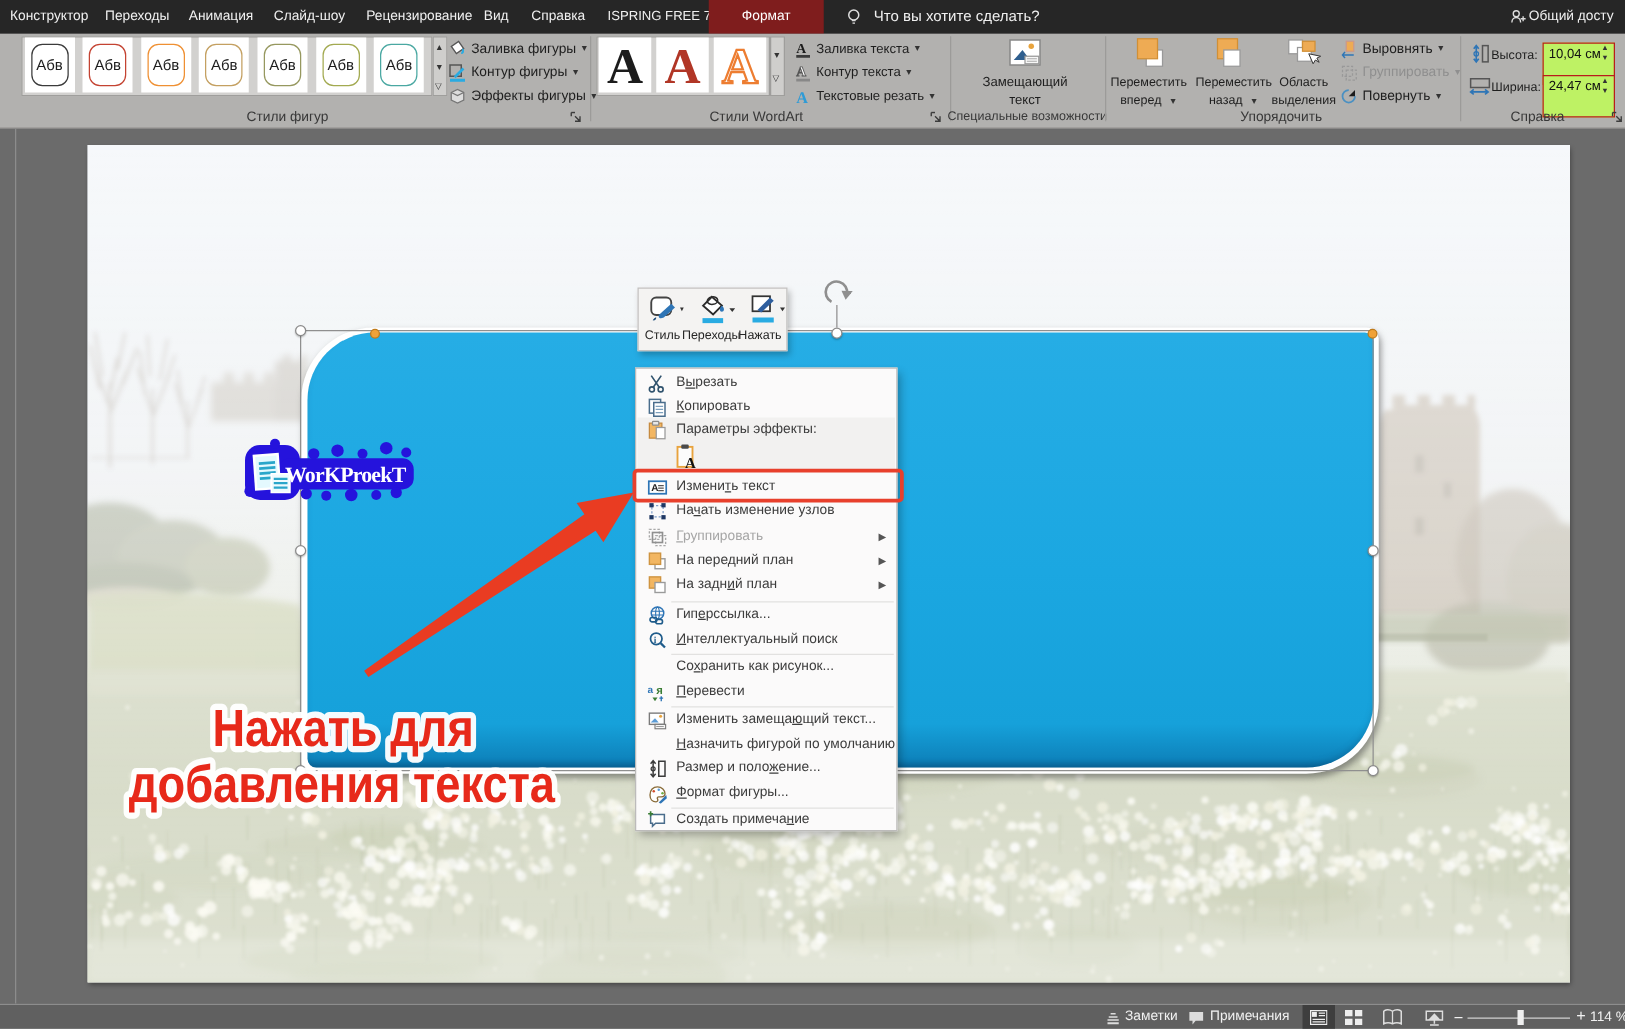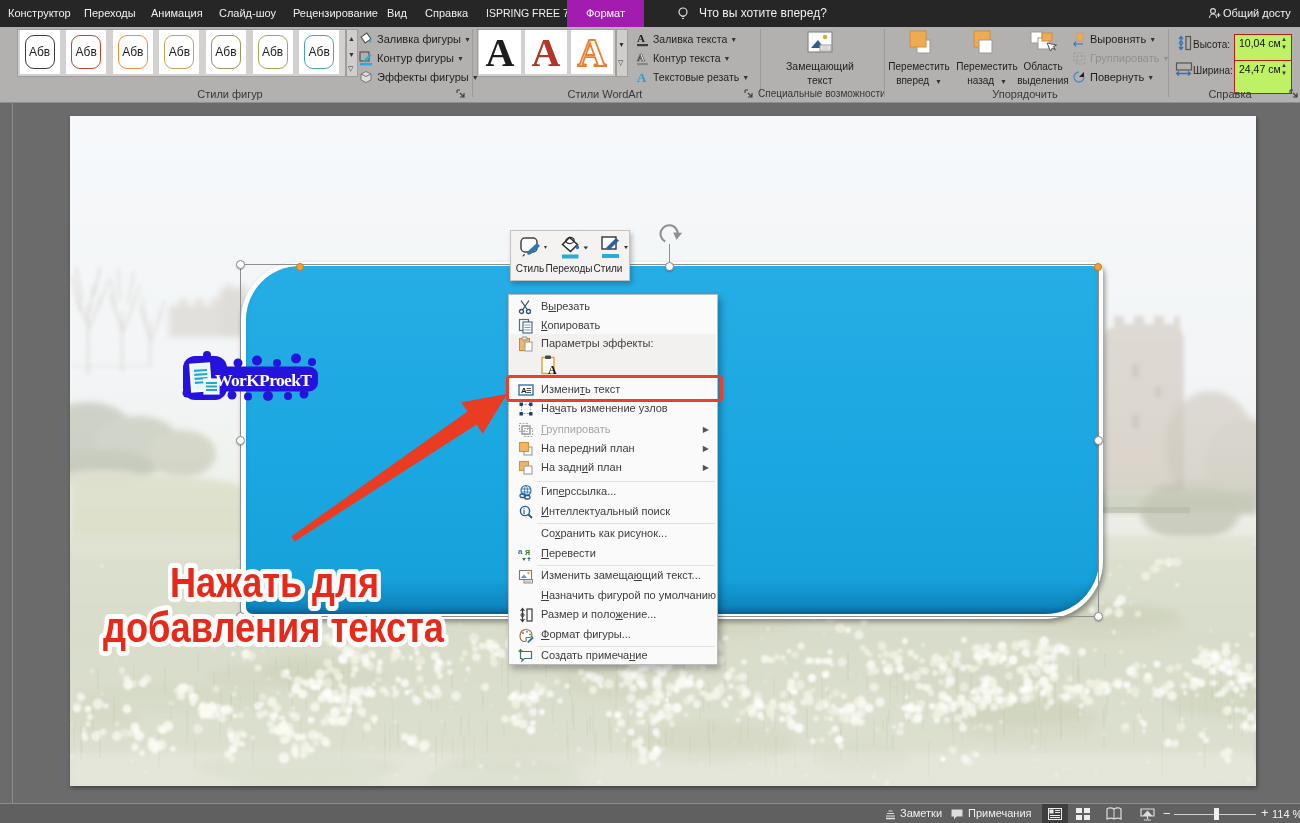--- a/index.html
+++ b/index.html
@@ -2,21 +2,21 @@
 <html><head><meta charset="utf-8">
 <style>
 * { margin:0; padding:0; box-sizing:border-box; }
 html,body { width:1300px; height:823px; overflow:hidden; }
 body { font-family:"Liberation Sans", sans-serif; position:relative; background:#6b6b6b; }
 .abs { position:absolute; }
 
 
 #titlebar { position:absolute; left:0; top:0; width:1300px; height:27px; background:#262626; color:#f0f0f0; font-size:11px; }
 #titlebar .tab { position:absolute; top:0; height:27px; line-height:27px; }
-#fmt-tab { position:absolute; left:567px; top:0; width:77px; height:27px; background:#a21caf; color:#fff; text-align:center; line-height:27px; }
+#fmt-tab { position:absolute; left:567px; top:0; width:92px; height:27px; background:#7f1d1d; color:#fff; text-align:center; line-height:27px; }
 
 
 #ribbon { position:absolute; left:0; top:27px; width:1300px; height:76px; background:#b2b1af; border-bottom:1px solid #8f8e8c; }
 .glabel { position:absolute; font-size:11px; color:#383838; top:61px; text-align:center; white-space:nowrap; }
 .vsep { position:absolute; top:2px; height:68px; width:1px; background:#9c9b99; }
 .rbtn { position:absolute; display:flex; align-items:center; font-size:11px; color:#1e1e1e; height:18px; white-space:nowrap; }
 .rbtn svg { margin-right:3px; }
 .dd { font-size:7px; color:#333; margin-left:3px; }
 .scell { position:absolute; top:3px; width:40px; height:44px; background:#fff; }
 .srr { position:absolute; left:5px; top:5px; right:5px; bottom:5px; border:1.6px solid; border-radius:9px; font-size:12px; color:#1e1e1e; display:flex; align-items:center; justify-content:center; }
@@ -70,21 +70,21 @@
   <span class="tab" style="left:219px">Слайд-шоу</span>
   <span class="tab" style="left:293px">Рецензирование</span>
   <span class="tab" style="left:387px">Вид</span>
   <span class="tab" style="left:425px">Справка</span>
   <span class="tab" style="left:486px;font-size:10.5px">ISPRING FREE 7</span>
   <div id="fmt-tab">Формат</div>
   <svg class="abs" style="left:676px;top:6px" width="14" height="15" viewBox="0 0 14 15">
       <circle cx="7" cy="6" r="4" fill="none" stroke="#ddd" stroke-width="1.2"></circle>
       <path d="M5.5 10.5h3M6 12.5h2" stroke="#ddd" stroke-width="1.1"></path>
     </svg>
-  <span class="tab" style="left:699px;font-size:12px">Что вы хотите вперед?</span>
+  <span class="tab" style="left:699px;font-size:12px">Что вы хотите сделать?</span>
   <svg class="abs" style="left:1208px;top:7px" width="13" height="13" viewBox="0 0 13 13">
       <circle cx="5" cy="4" r="2.4" fill="none" stroke="#ddd" stroke-width="1.1"></circle>
       <path d="M1.5 11c0-2.5 1.8-4 3.5-4s3.5 1.5 3.5 4" fill="none" stroke="#ddd" stroke-width="1.1"></path>
       <path d="M10.5 6v4M8.5 8h4" stroke="#ddd" stroke-width="1.1"></path>
     </svg>
   <span class="tab" style="left:1223px">Общий дост<span style="letter-spacing:-1px">у</span></span>
 </div>
 
 <div id="ribbon">
 
@@ -1870,21 +1870,21 @@
   <div class="handle" style="left:235.5px;top:156.5px"></div>
   <div class="handle" style="left:664.5px;top:158.5px"></div>
   <div class="handle" style="left:235.5px;top:332.5px"></div>
   <div class="handle" style="left:1093.5px;top:332.5px"></div>
   <div class="handle" style="left:235.5px;top:509px"></div>
   <div class="handle" style="left:1093.5px;top:509px"></div>
   <div class="ohandle" style="left:295.5px;top:160px"></div>
   <div class="ohandle" style="left:1094px;top:160px"></div>
 </div>
 
-<div id="logo" class="abs" style="left:180px;top:350px;width:140px;height:52px">
+<div id="logo" class="abs" style="left:193px;top:350px;width:140px;height:52px">
 <svg width="140" height="52" viewBox="0 0 140 52">
  <g fill="#2513dc">
   <rect x="3" y="6" width="44" height="44" rx="12"></rect>
   <rect x="30" y="16.5" width="108" height="25" rx="9"></rect>
   <circle cx="58" cy="13" r="4.5"></circle>
         <circle cx="77" cy="10.5" r="5"></circle>
         <circle cx="97" cy="13" r="4"></circle>
         <circle cx="116" cy="8.5" r="5"></circle>
         <circle cx="132" cy="12" r="4"></circle>
   <circle cx="52" cy="45" r="4.5"></circle>
@@ -1938,21 +1938,21 @@
       <rect x="3" y="19.5" width="16.5" height="4" fill="#29abe2"></rect>
       <path d="M24.5 11.5h4.6l-2.3 3z" fill="#333"></path>
     </svg>
   <div class="cap" style="left:30px;width:56px;text-align:center;font-size:10px">Переходы</div>
   <svg class="abs" style="left:88px;top:3px" width="30" height="26" viewBox="0 0 30 26">
       <rect x="3" y="3" width="14" height="12" fill="#fff" stroke="#333" stroke-width="1.4"></rect>
       <path d="M7 14 17 4l3 2.5L10 16z" fill="#2e5e9e"></path>
       <rect x="3" y="20" width="17" height="4" fill="#29abe2"></rect>
       <path d="M25 12l4 0-2 3z" fill="#333"></path>
     </svg>
-  <div class="cap" style="left:74px;width:46px;text-align:center;font-size:10px">Стили</div>
+  <div class="cap" style="left:74px;width:46px;text-align:center;font-size:10px">Нажать</div>
 </div>
 
 <div id="cmenu">
     <div style="position:absolute;left:1px;right:1px;top:39px;height:42px;background:#f2f1f0"></div>
     <div class="mi" style="top:1.7px">
       <span class="mico"><svg viewBox="0 0 16 16">
           <g stroke="#30536e" stroke-width="1.3" fill="none">
             <circle cx="3.5" cy="12.5" r="2"></circle>
             <circle cx="10.5" cy="12.5" r="2"></circle>
             <path d="M4.5 11 11 1.5M9.5 11 3 1.5"></path>

